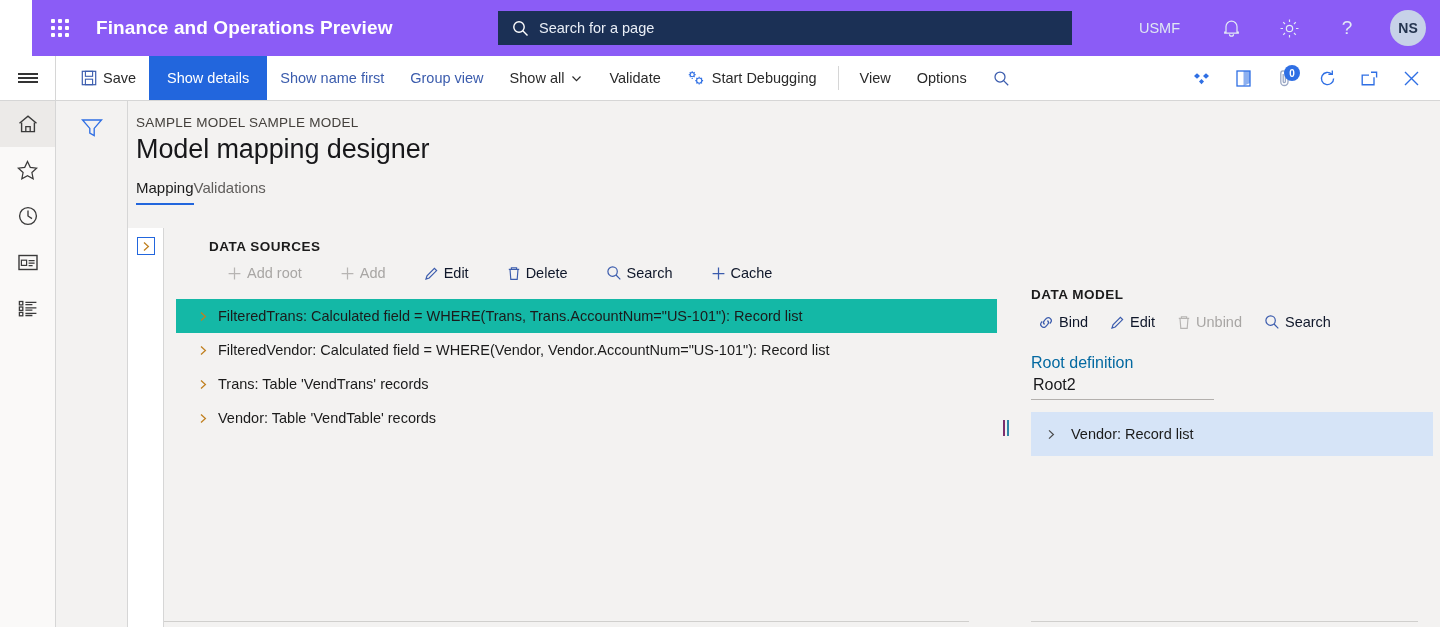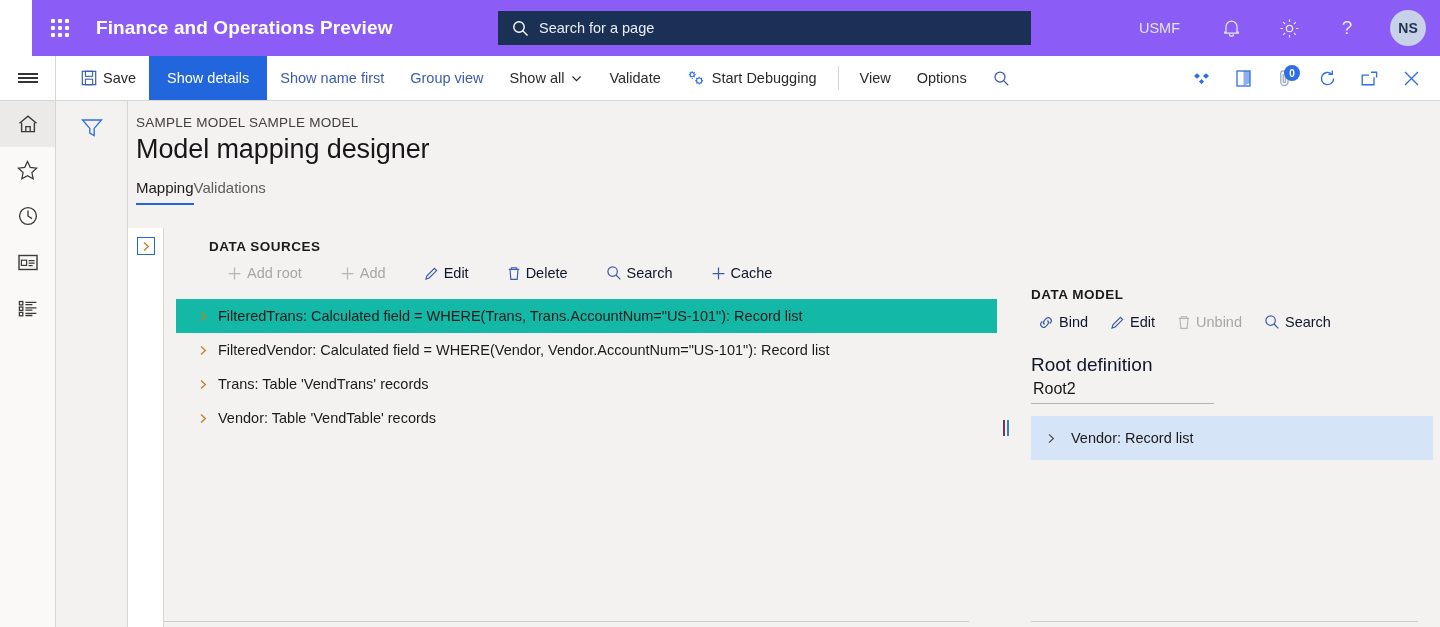--- a/index.html
+++ b/index.html
@@ -35,21 +35,21 @@
     color: #ffffff;
     font-size: 19px;
     font-weight: bold;
     letter-spacing: .1px;
     margin-left: 8px;
     white-space: nowrap;
   }
   .hdr-search {
     position: absolute;
     left: 466px; top: 11px;
-    width: 533px; height: 34px;
+    width: 574px; height: 34px;
     background: #1b3055;
     display: flex; align-items: center;
     padding-left: 14px;
     cursor: text;
   }
   .hdr-search .mag { margin-right: 10px; display:flex; }
   .hdr-search .ph { color: #e9eef6; font-size: 14.5px; }
   .hdr-right {
     position: absolute; right: 0; top: 0; height: 56px;
     display: flex; align-items: center; gap: 12px;
@@ -228,21 +228,21 @@
   }
   .pane-right::after {
     content:""; position:absolute; left:16px; right:22px; bottom:5px;
     height:1px; background:#d0cfcd;
   }
   .dm-title {
     font-size:13.5px; font-weight:bold; color:#1b1b1b;
     letter-spacing:.5px; padding-top: 59px;
   }
   .dm-toolbar { display:flex; align-items:center; padding-top: 8px; margin-left:-4px; }
-  .fieldlabel { font-size:19px; color:#0f172a; padding-top: 20px; }
+  .fieldlabel { font-size:16px; color:#0369a1; padding-top: 20px; }
   .fieldval {
     font-size: 16px; color:#17171a;
     border-bottom: 1px solid #b3b0ad;
     width: 183px; padding: 4px 0 5px 2px;
     background: transparent;
     outline: none;
   }
   .dm-tree { margin-top: 12px; margin-left: 0; }
   .dm-row {
     display:flex; align-items:center; height:44px;

